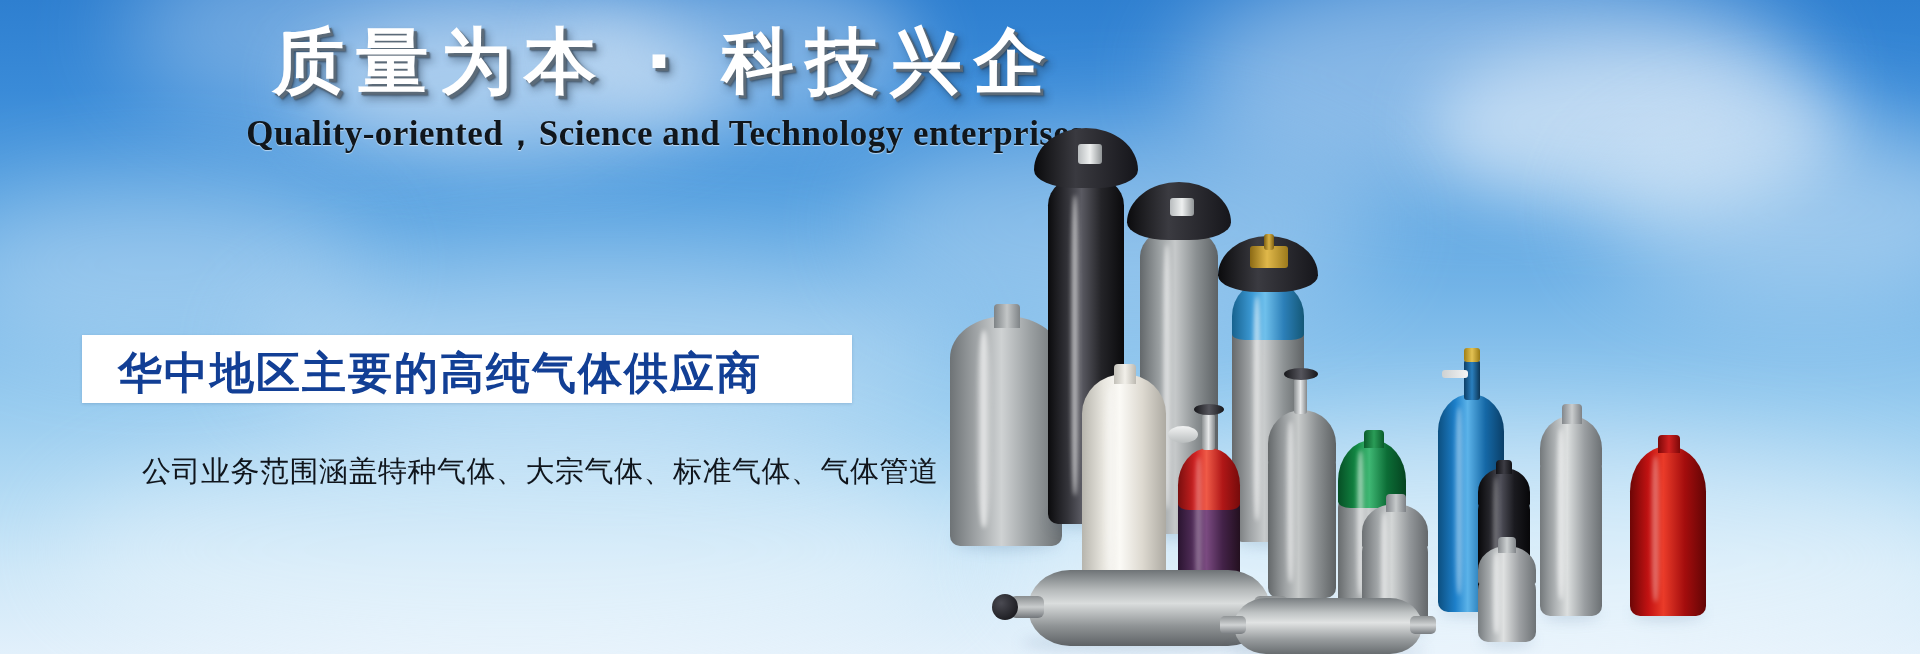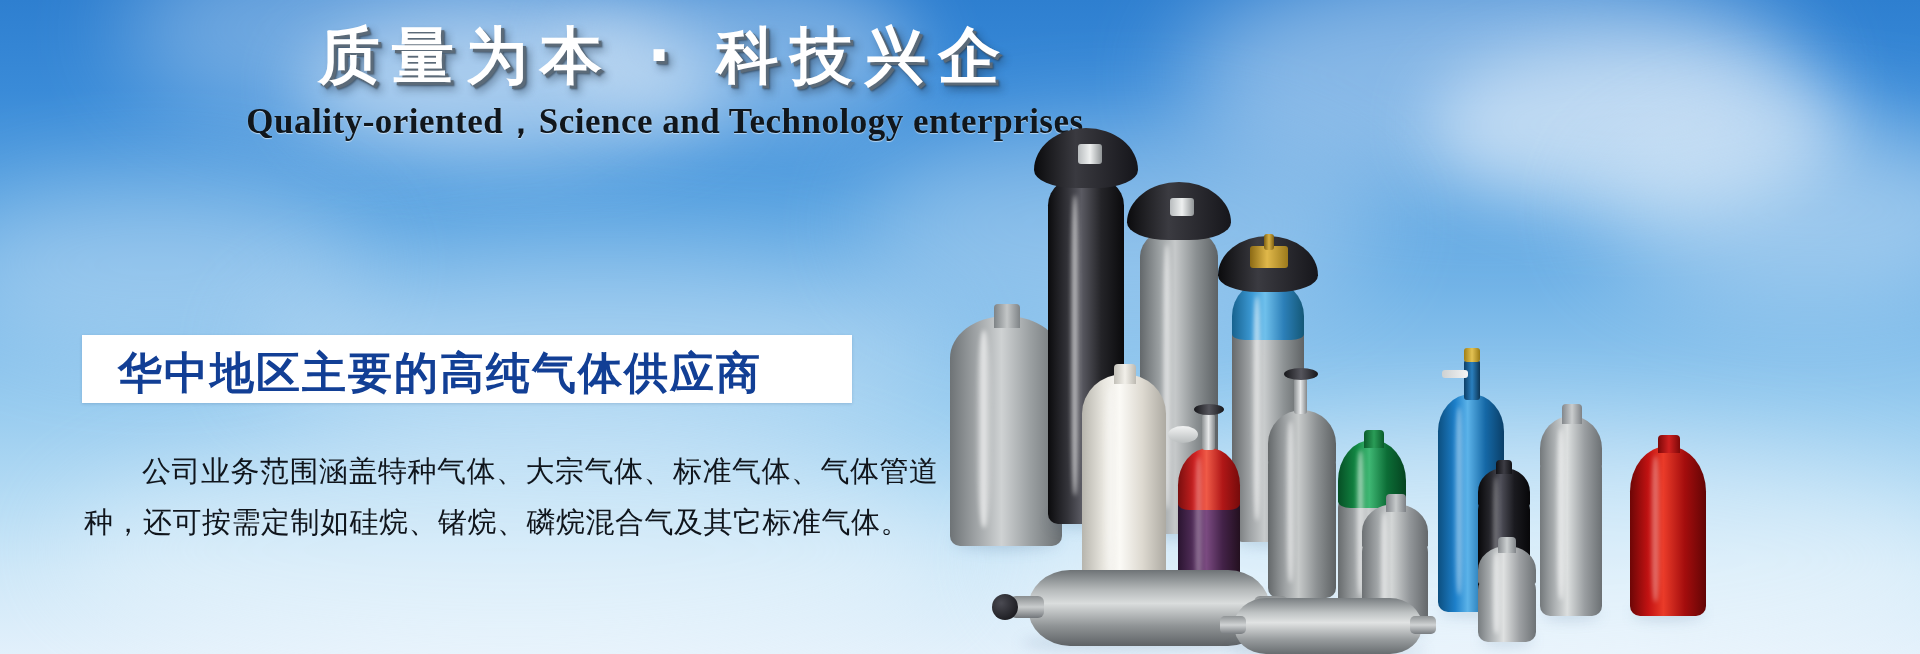--- a/index.html
+++ b/index.html
@@ -30,21 +30,21 @@
   .cloud.soft { filter:blur(34px); }
   .cloud.vsoft { filter:blur(48px); }
 
   
   #headline-wrap {
     position:absolute; left:0; top:18px; width:1330px;
     text-align:center;
   }
   #headline-cn {
     font-family:"DejaVu Sans","Liberation Sans",sans-serif;
-    font-size:62px;
+    font-size:72px;
     font-weight:700;
     letter-spacing:12px;
     color:#ffffff;
     line-height:1.22;
     white-space:nowrap;
     text-shadow:
       3px 3px 0 #5b6a78,
       4px 4px 2px rgba(40,55,70,.65),
       6px 7px 9px rgba(20,35,55,.45);
   }
@@ -145,21 +145,20 @@
     <div id="headline-cn">质量为本 · 科技兴企</div>
     <div id="headline-en">Quality-oriented，Science and Technology enterprises</div>
   </div>
 
   <div id="tagline-bar">
     <span id="tagline-text">华中地区主要的高纯气体供应商</span>
   </div>
 
   <div id="intro">
     <div class="line indent">公司业务范围涵盖特种气体、大宗气体、标准气体、气体管道</div>
-    <div class="line">种，还可按需定制如硅烷、锗烷、磷烷混合气及其它标准气体。</div>
   </div>
 
   <div id="cylinders">
 
     <div class="cyl" style="left:20px; bottom:108px; width:112px; height:230px;">
       <div class="shadow-ell" style="left:4px; width:104px; height:18px;"></div>
       <div class="body-sh" style="top:46px; background:linear-gradient(90deg,#6e7376 0%,#a9adaf 28%,#cfd2d3 46%,#9a9fa1 72%,#6a6f72 100%);"></div>
       <div class="shoulder" style="height:70px; background:linear-gradient(90deg,#6e7376 0%,#a9adaf 28%,#cfd2d3 46%,#9a9fa1 72%,#6a6f72 100%);"></div>
       <div class="neck" style="left:44px; top:-12px; width:26px; height:24px; background:linear-gradient(90deg,#7e8386,#c3c6c7,#7e8386);"></div>
       <div class="gloss" style="left:26px; width:16px;"></div>

